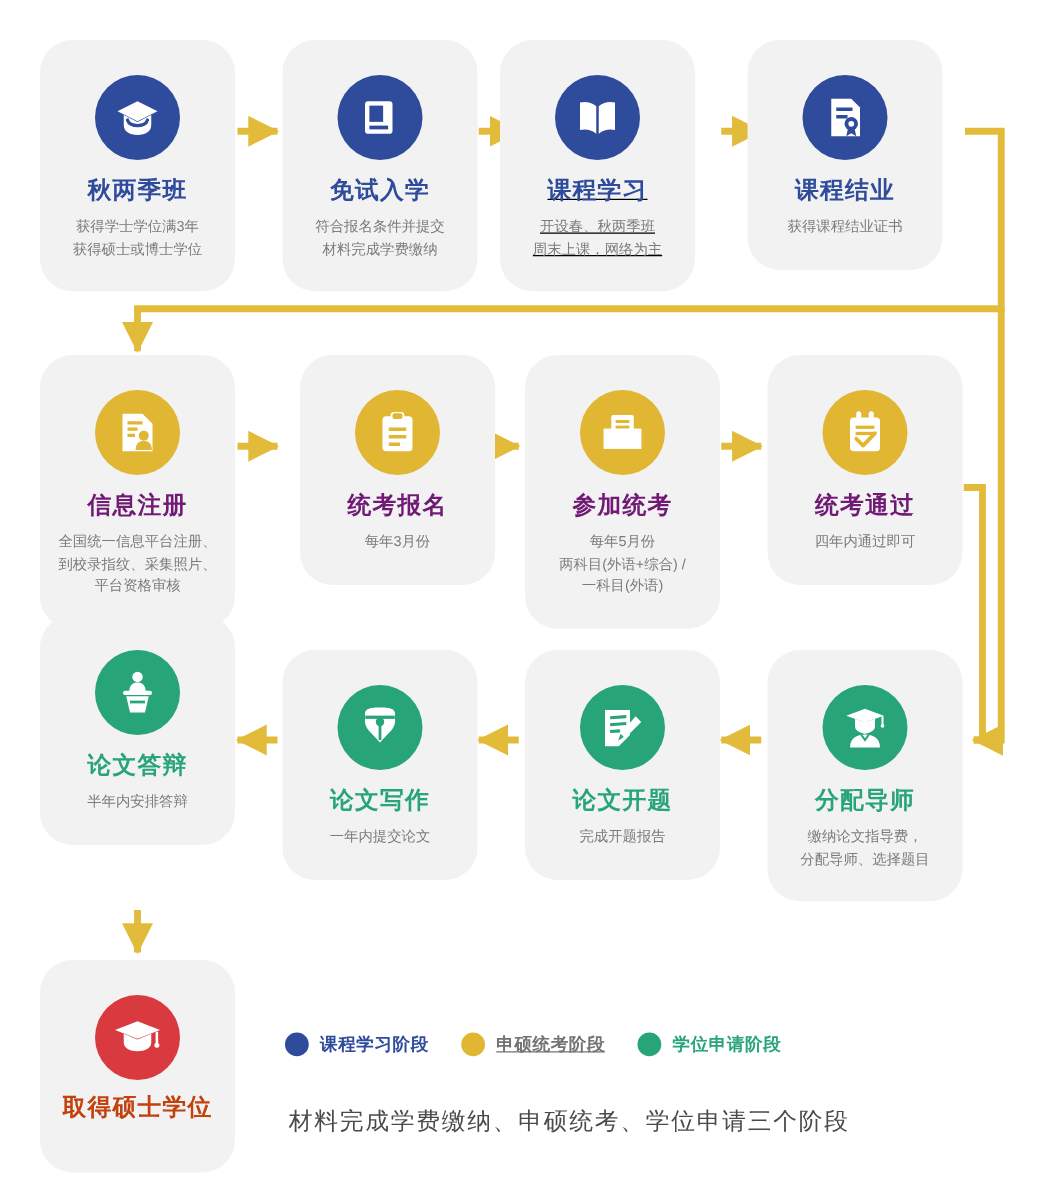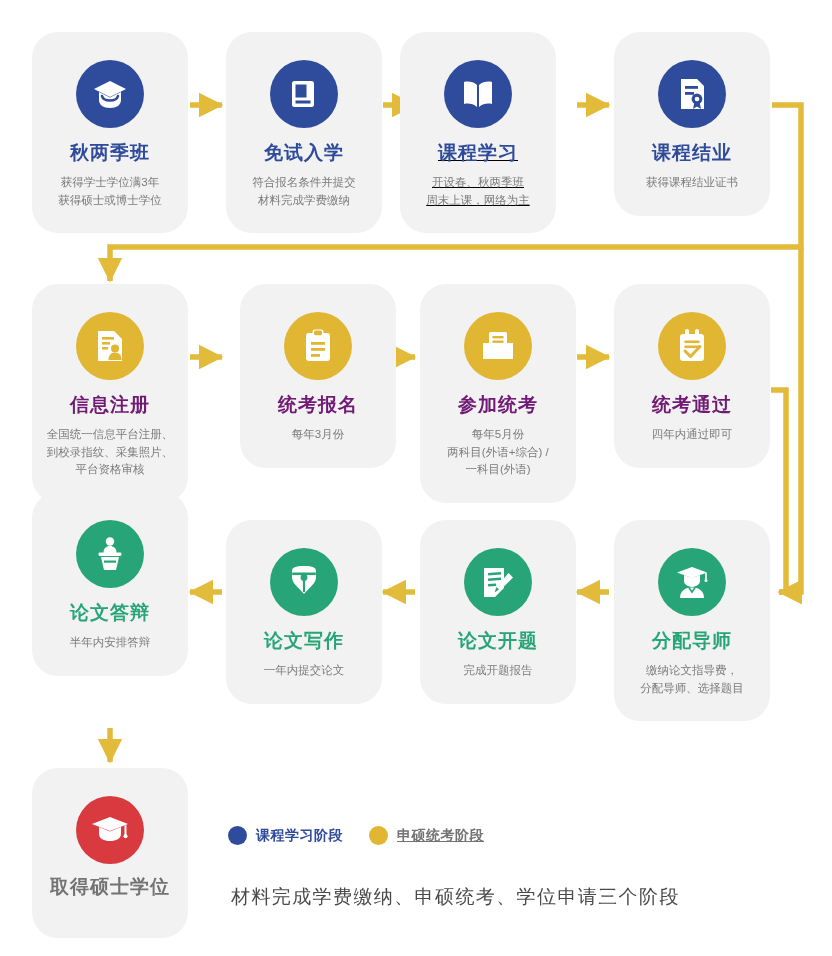--- a/index.html
+++ b/index.html
@@ -61,21 +61,21 @@
     line-height: 1.55;
     text-align: center;
     margin-top: 9px;
     padding: 0 5px 24px 5px;
     white-space: pre-line;
   }
 
   .blue  .ctitle { color: #2f4b9b; }
   .gold  .ctitle { color: #701a75; }
   .green .ctitle { color: #27a578; }
-  .red   .ctitle { color: #737373; }
+  .red   .ctitle { color: #c2410c; }
 
   .blue  .bubble { background: #2f4b9b; }
   .gold  .bubble { background: #e0b632; }
   .green .bubble { background: #27a578; }
   .red   .bubble { background: #d83a40; }
 
   
   .card.final .ctitle { margin-top: 12px; }
 
   
@@ -179,21 +179,21 @@
       <svg width="36" height="34" viewBox="0 0 36 34">
         <path d="M17 8 C13 4.5 8 4 4 5 L4 27 C8 26 13 26.5 17 30 Z" fill="#fff"></path>
         <path d="M19 8 C23 4.5 28 4 32 5 L32 27 C28 26 23 26.5 19 30 Z" fill="#fff"></path>
       </svg>
     </div>
     <div class="ctitle">课程学习</div>
     <div class="cdesc">开设春、秋两季班
 周末上课，网络为主</div>
   </div>
 
-  <div class="card blue" style="left:614px; top:32px;">
+  <div class="card blue" style="left:598px; top:32px;">
     <div class="bubble">
       <svg width="34" height="36" viewBox="0 0 34 36">
         <path d="M6 3 h16 l7 7 v23 h-23 z" fill="#fff"></path>
         <rect x="10" y="10" width="13" height="2.8" fill="#2f4b9b"></rect>
         <rect x="10" y="16" width="9" height="2.8" fill="#2f4b9b"></rect>
         <circle cx="22" cy="23" r="5.4" fill="#2f4b9b"></circle>
         <circle cx="22" cy="23" r="2.3" fill="#fff"></circle>
         <path d="M19.3 27 L18 33 L22 30.6 L26 33 L24.7 27 Z" fill="#2f4b9b"></path>
       </svg>
     </div>
@@ -338,17 +338,21 @@
 
   <div id="legend">
     <div class="legend-item">
       <span class="legend-dot" style="background:#2f4b9b;"></span>
       <span class="legend-label" style="color:#2f4b9b;">课程学习阶段</span>
     </div>
     <div class="legend-item">
       <span class="legend-dot" style="background:#e0b632;"></span>
       <span class="legend-label" style="color:#737373;text-decoration:underline;">申硕统考阶段</span>
     </div>
+    <div class="legend-item">
+      <span class="legend-dot" style="background:#27a578;"></span>
+      <span class="legend-label" style="color:#27a578;">学位申请阶段</span>
+    </div>
   </div>
 
   <div id="summary">材料完成学费缴纳、申硕统考、学位申请三个阶段</div>
 
 </div>
 
 </body></html>

